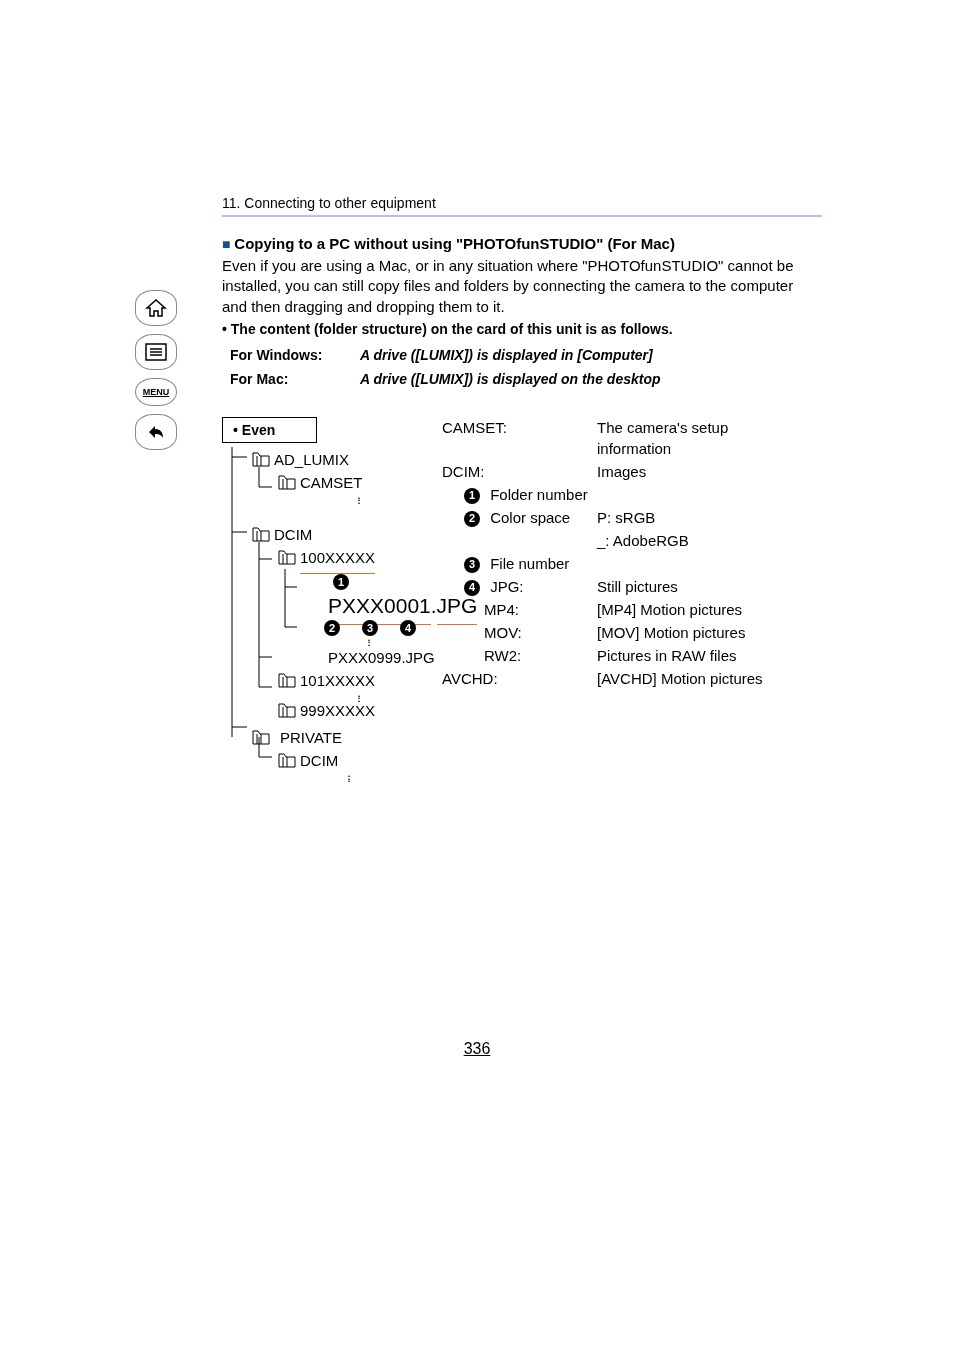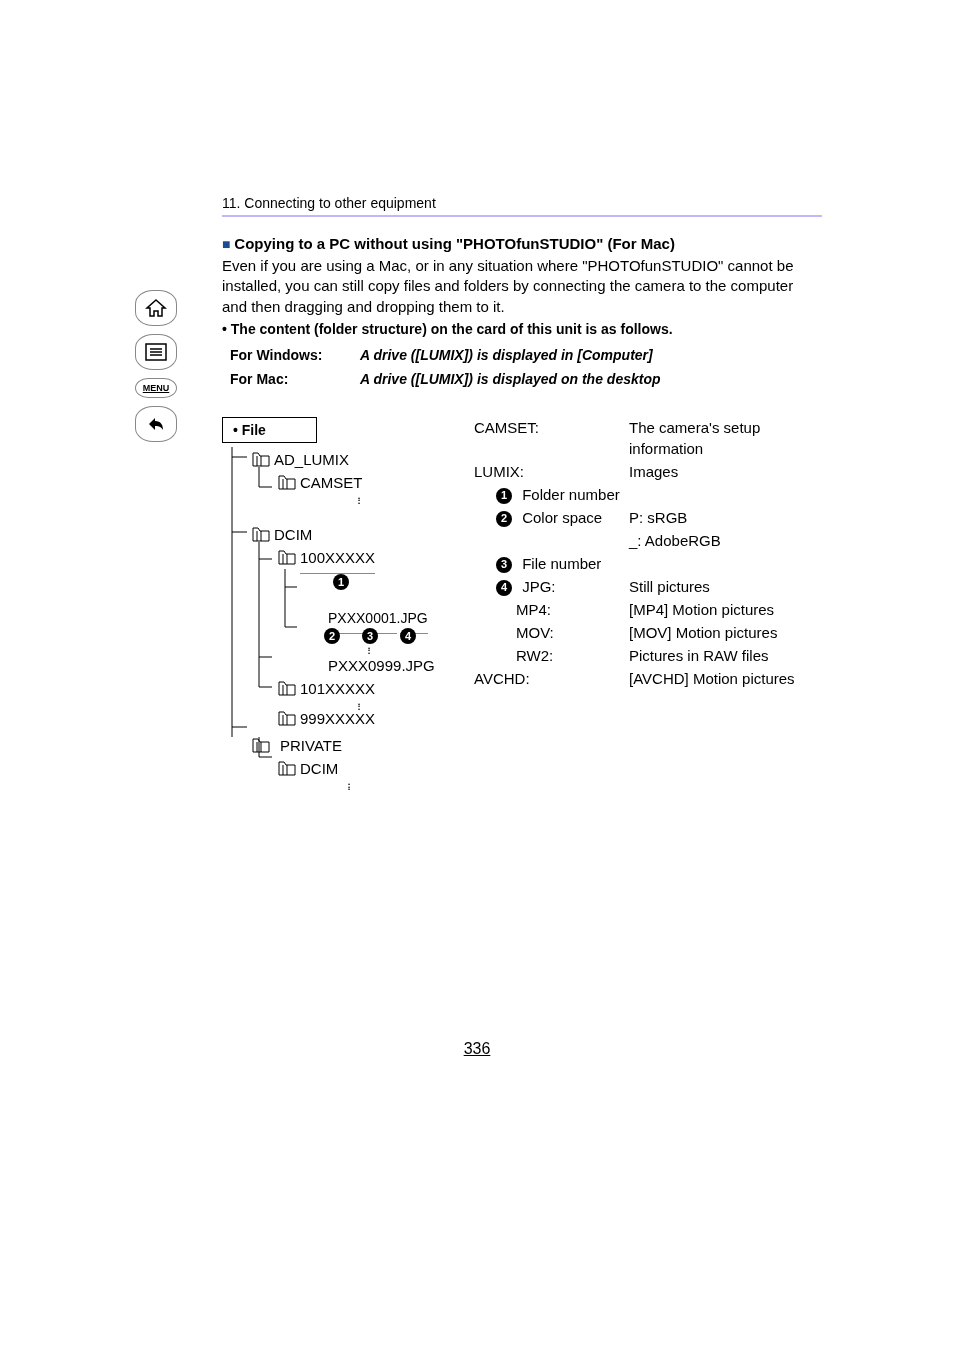--- a/index.html
+++ b/index.html
@@ -130,21 +130,20 @@
       align-items: center;
       justify-content: center;
     }
     .info-table {
       font-size: 15px;
       line-height: 1.4;
     }
     .info-row {
       display: flex;
       margin-bottom: 2px;
-      margin-left: 32px;
     }
     .info-label {
       width: 155px;
     }
     .info-label .num-circle { margin-right: 6px; vertical-align: middle; }
     .info-label.indent1 { padding-left: 22px; width:155px; }
     .info-label.indent2 { padding-left: 42px; width:155px; }
     .page-num {
       position: absolute;
       left: 0;
@@ -170,21 +169,21 @@
       </svg>
   </div>
   <div class="nav-icon">
     <svg width="22" height="18" viewBox="0 0 22 18">
         <rect x="1" y="1" width="20" height="16" fill="none" stroke="#000" stroke-width="1.5"></rect>
         <line x1="5" y1="6" x2="17" y2="6" stroke="#000" stroke-width="1.5"></line>
         <line x1="5" y1="9" x2="17" y2="9" stroke="#000" stroke-width="1.5"></line>
         <line x1="5" y1="12" x2="17" y2="12" stroke="#000" stroke-width="1.5"></line>
       </svg>
   </div>
-  <div class="nav-icon" style="height:20px;">
+  <div class="nav-icon" style="height:28px;">
     <span class="menu-label">MENU</span>
   </div>
   <div class="nav-icon">
     <svg width="22" height="18" viewBox="0 0 22 18">
         <path d="M4 9 L10 3 L10 6 C16 6 18 10 18 15 C16 11 12 11 10 11 L10 15 Z" fill="#000"></path>
       </svg>
   </div>
 </div>
 
 <div class="content">
@@ -201,21 +200,21 @@
     </div>
     <div class="os-row">
       <div class="os-label">For Mac:</div>
       <div class="os-desc">A drive ([LUMIX]) is displayed on the desktop</div>
     </div>
   </div>
 
   <div class="diagram-area">
 
     <div class="tree">
-      <div class="card-box">• File</div>
+      <div class="card-box">• Even</div>
 
       <svg width="210" height="330" style="position:absolute; left:-5px; top:30px; pointer-events:none;">
         <path d="M15 0 L15 290 M15 10 L30 10 M15 85 L30 85 M15 280 L30 280" stroke="#000" fill="none" stroke-width="1"></path>
         <path d="M42 20 L42 40 L55 40" stroke="#000" fill="none" stroke-width="1"></path>
         <path d="M42 95 L42 240 M42 112 L55 112 M42 210 L55 210 M42 240 L55 240" stroke="#000" fill="none" stroke-width="1"></path>
         <path d="M68 122 L68 180 M68 140 L80 140 M68 180 L80 180" stroke="#000" fill="none" stroke-width="1"></path>
         <path d="M42 290 L42 310 L55 310" stroke="#000" fill="none" stroke-width="1"></path>
       </svg>
 
       <div style="margin-left:30px;">
@@ -242,21 +241,21 @@
           <span>DCIM</span>
         </div>
         <div style="margin-left:26px;">
           <div class="tree-node">
             <svg class="folder-svg icon-folder">
                 <path d="M1 4 L1 14 L17 14 L17 4 L8 4 L6 1 L1 1 Z M5 4 L5 14 M9 4 L9 14" fill="none" stroke="#000"></path>
               </svg>
             <span><span class="underline-seg">100XXXXX</span></span>
           </div>
           <div style="margin-left:55px; margin-top:2px;"><span class="num-circle">1</span></div>
-          <div style="margin-left:50px; margin-top:20px; font-size:14px;">
+          <div style="margin-left:50px; margin-top:4px; font-size:21px;">
             <span class="underline-seg">P</span><span class="underline-seg">XXX</span><span class="underline-seg">0001</span>.<span class="underline-seg">JPG</span>
           </div>
           <div style="margin-left:46px; margin-top:2px; display:flex; gap:22px;">
             <span class="num-circle">2</span>
             <span class="num-circle">3</span>
             <span class="num-circle">4</span>
           </div>
           <div style="text-align:left; margin-left:90px; line-height:0.4; font-size:6px; letter-spacing:1px; margin-top:3px;">•<br>•<br>•</div>
           <div style="margin-left:50px; margin-top:3px; font-size:15px;">PXXX0999.JPG</div>
 
@@ -292,21 +291,21 @@
         </div>
       </div>
     </div>
 
     <div class="info-table">
       <div class="info-row">
         <div class="info-label">CAMSET:</div>
         <div style="width:180px;">The camera's setup information</div>
       </div>
       <div class="info-row">
-        <div class="info-label">LUMIX:</div>
+        <div class="info-label">DCIM:</div>
         <div>Images</div>
       </div>
       <div class="info-row">
         <div class="info-label indent1"><span class="num-circle">1</span> <span>Folder number</span></div>
       </div>
       <div class="info-row">
         <div class="info-label indent1"><span class="num-circle">2</span> <span>Color space</span></div>
         <div>P: sRGB</div>
       </div>
       <div class="info-row">

